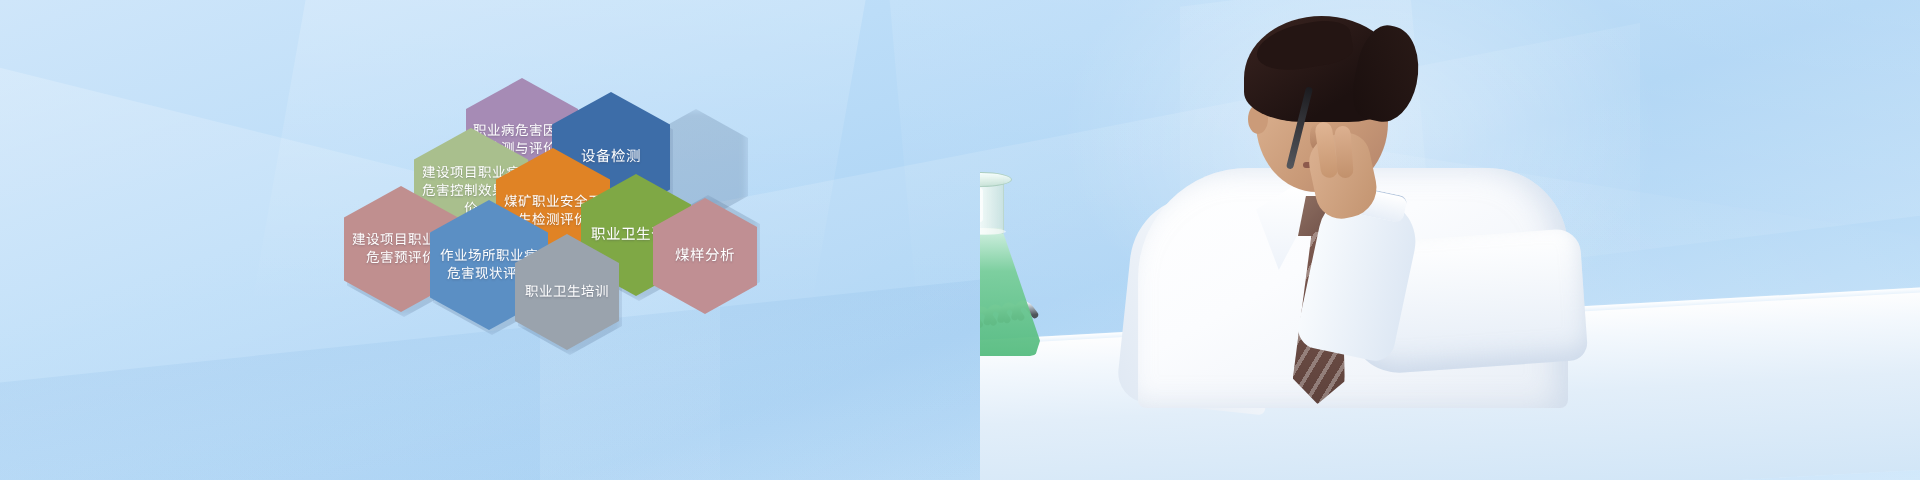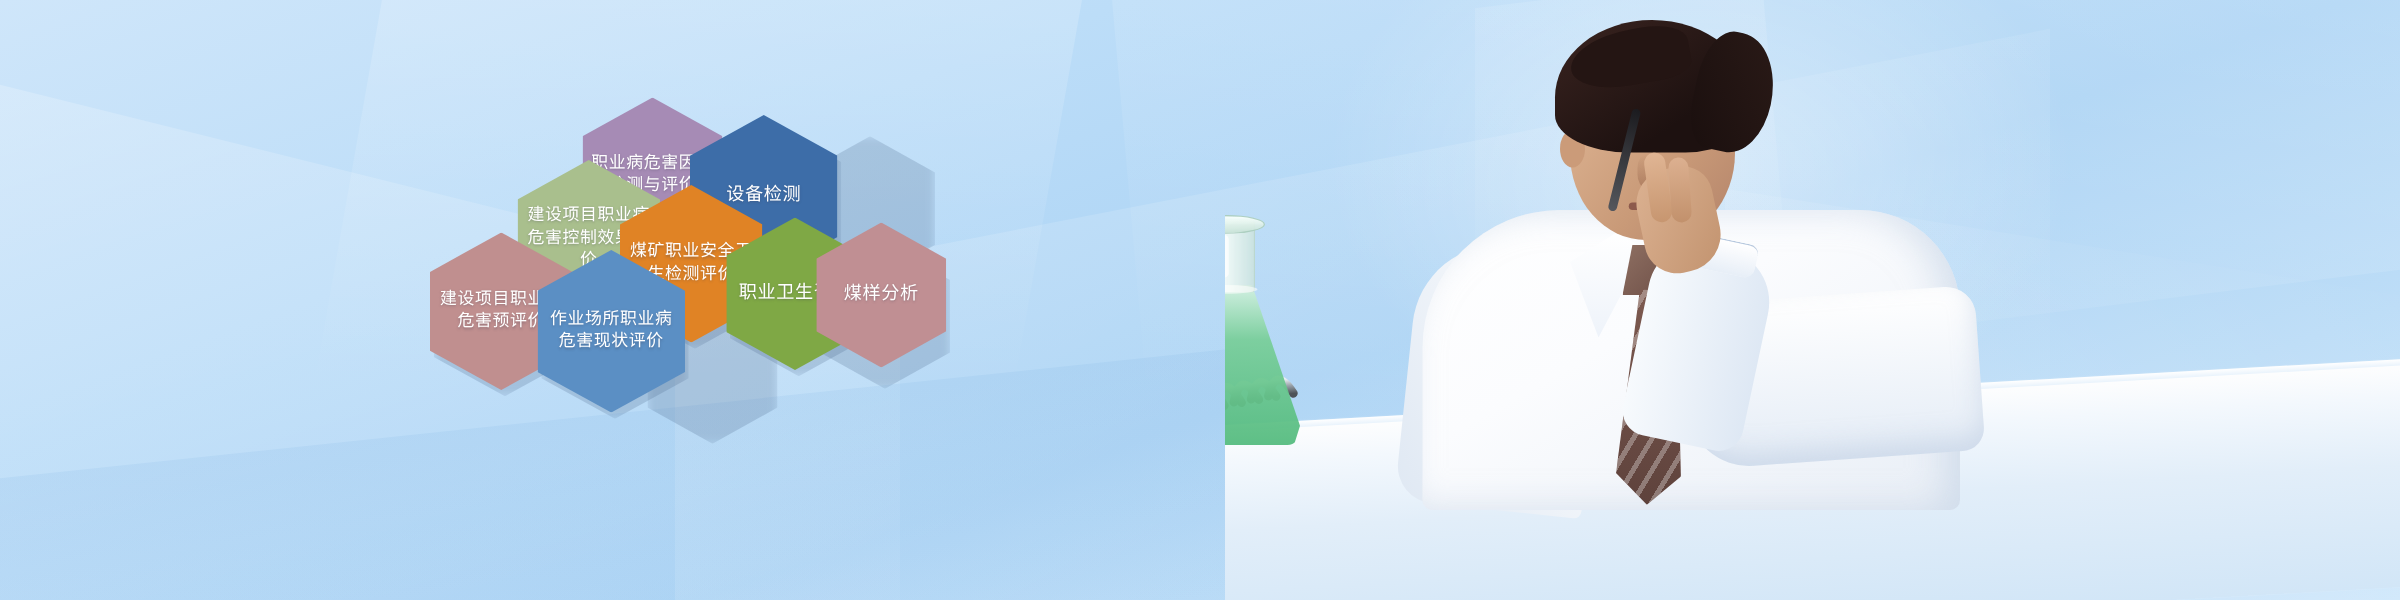--- a/index.html
+++ b/index.html
@@ -276,21 +276,24 @@
       </div>
       <div class="hex t14" style="left: 581px; top: 174px; width: 110px; height: 122px; background: rgb(127, 168, 69);">
         <span class="lbl">职业卫生咨询</span>
       </div>
       <div class="hex t13" style="left: 344px; top: 186px; width: 114px; height: 126px; background: rgb(192, 143, 143);">
         <span class="lbl">建设项目职业病危害预评价</span>
       </div>
       <div class="hex t13" style="left: 430px; top: 200px; width: 118px; height: 130px; background: rgb(91, 143, 196);">
         <span class="lbl">作业场所职业病危害现状评价</span>
       </div>
-      <div class="hex t14" style="left: 653px; top: 178px; width: 104px; height: 116px; background: rgb(192, 143, 147);">
+      <div class="hex t13" style="left: 515px; top: 234px; width: 104px; height: 116px; background: rgb(154, 163, 173);">
+        <span class="lbl">职业卫生培训</span>
+      </div>
+      <div class="hex t14" style="left: 653px; top: 198px; width: 104px; height: 116px; background: rgb(192, 143, 147);">
         <span class="lbl">煤样分析</span>
       </div>
     </div>
 
   <div class="photo">
 
     <div class="table-top"></div>
     <div class="table-edge"></div>
 
     <div class="man">

